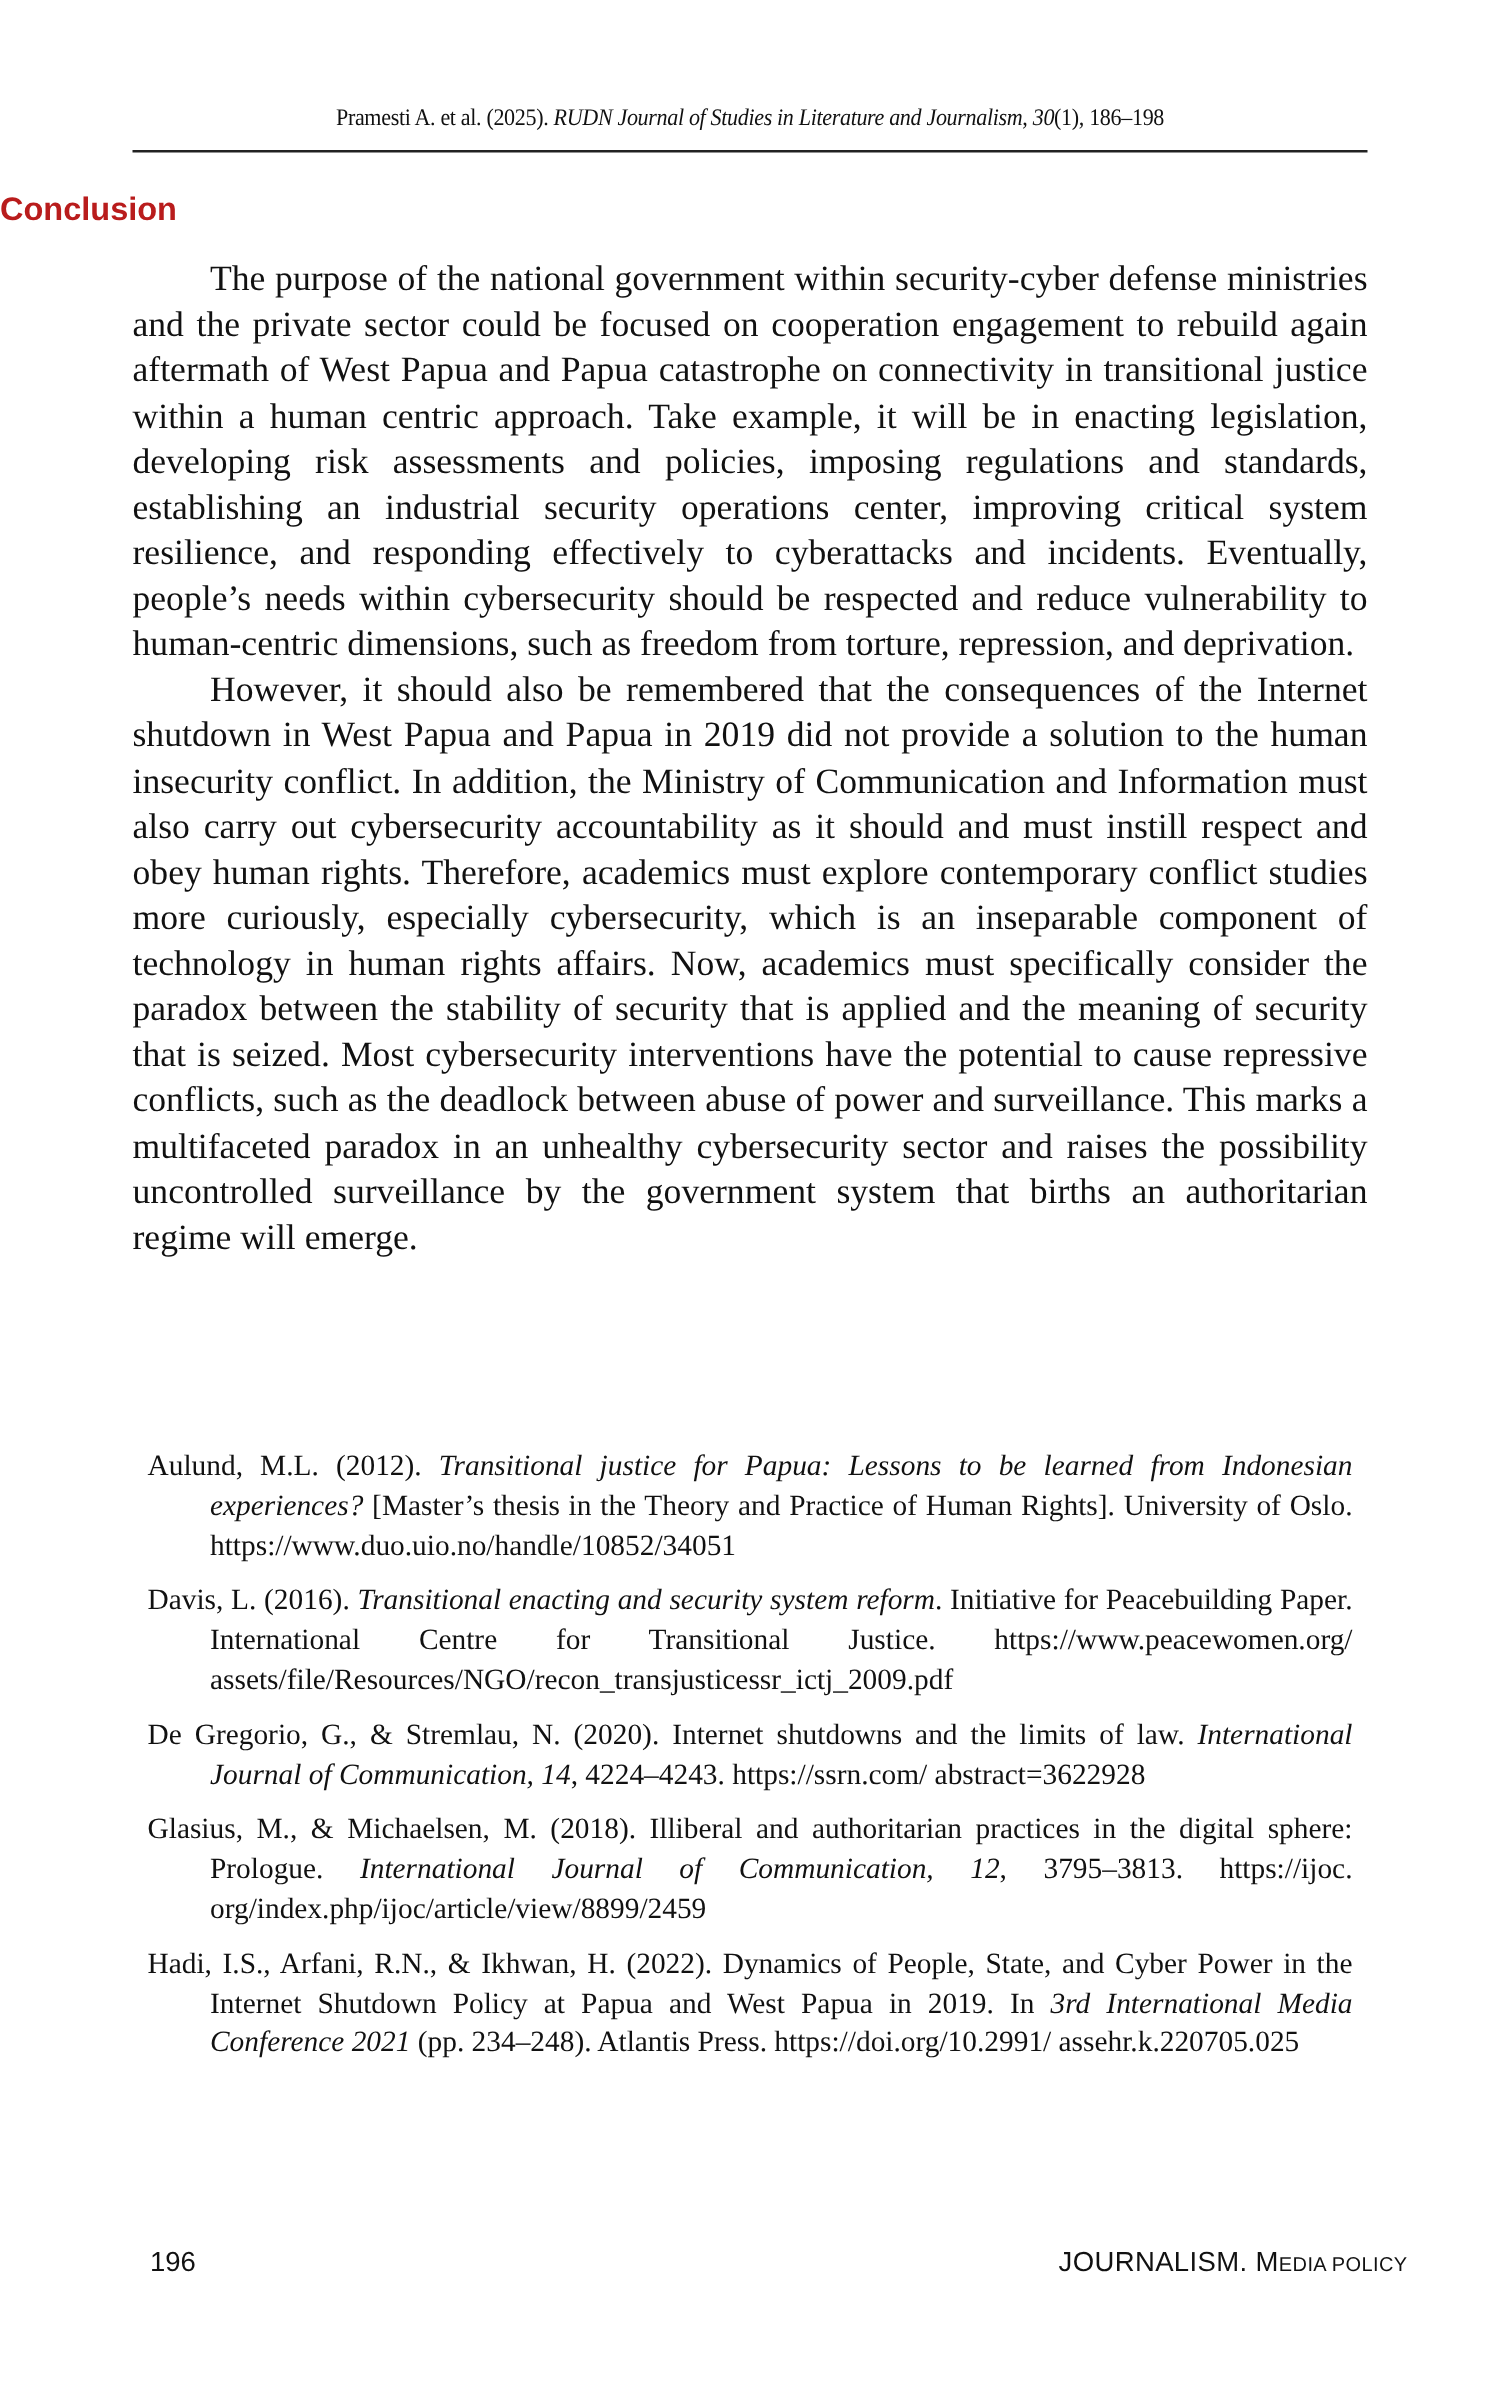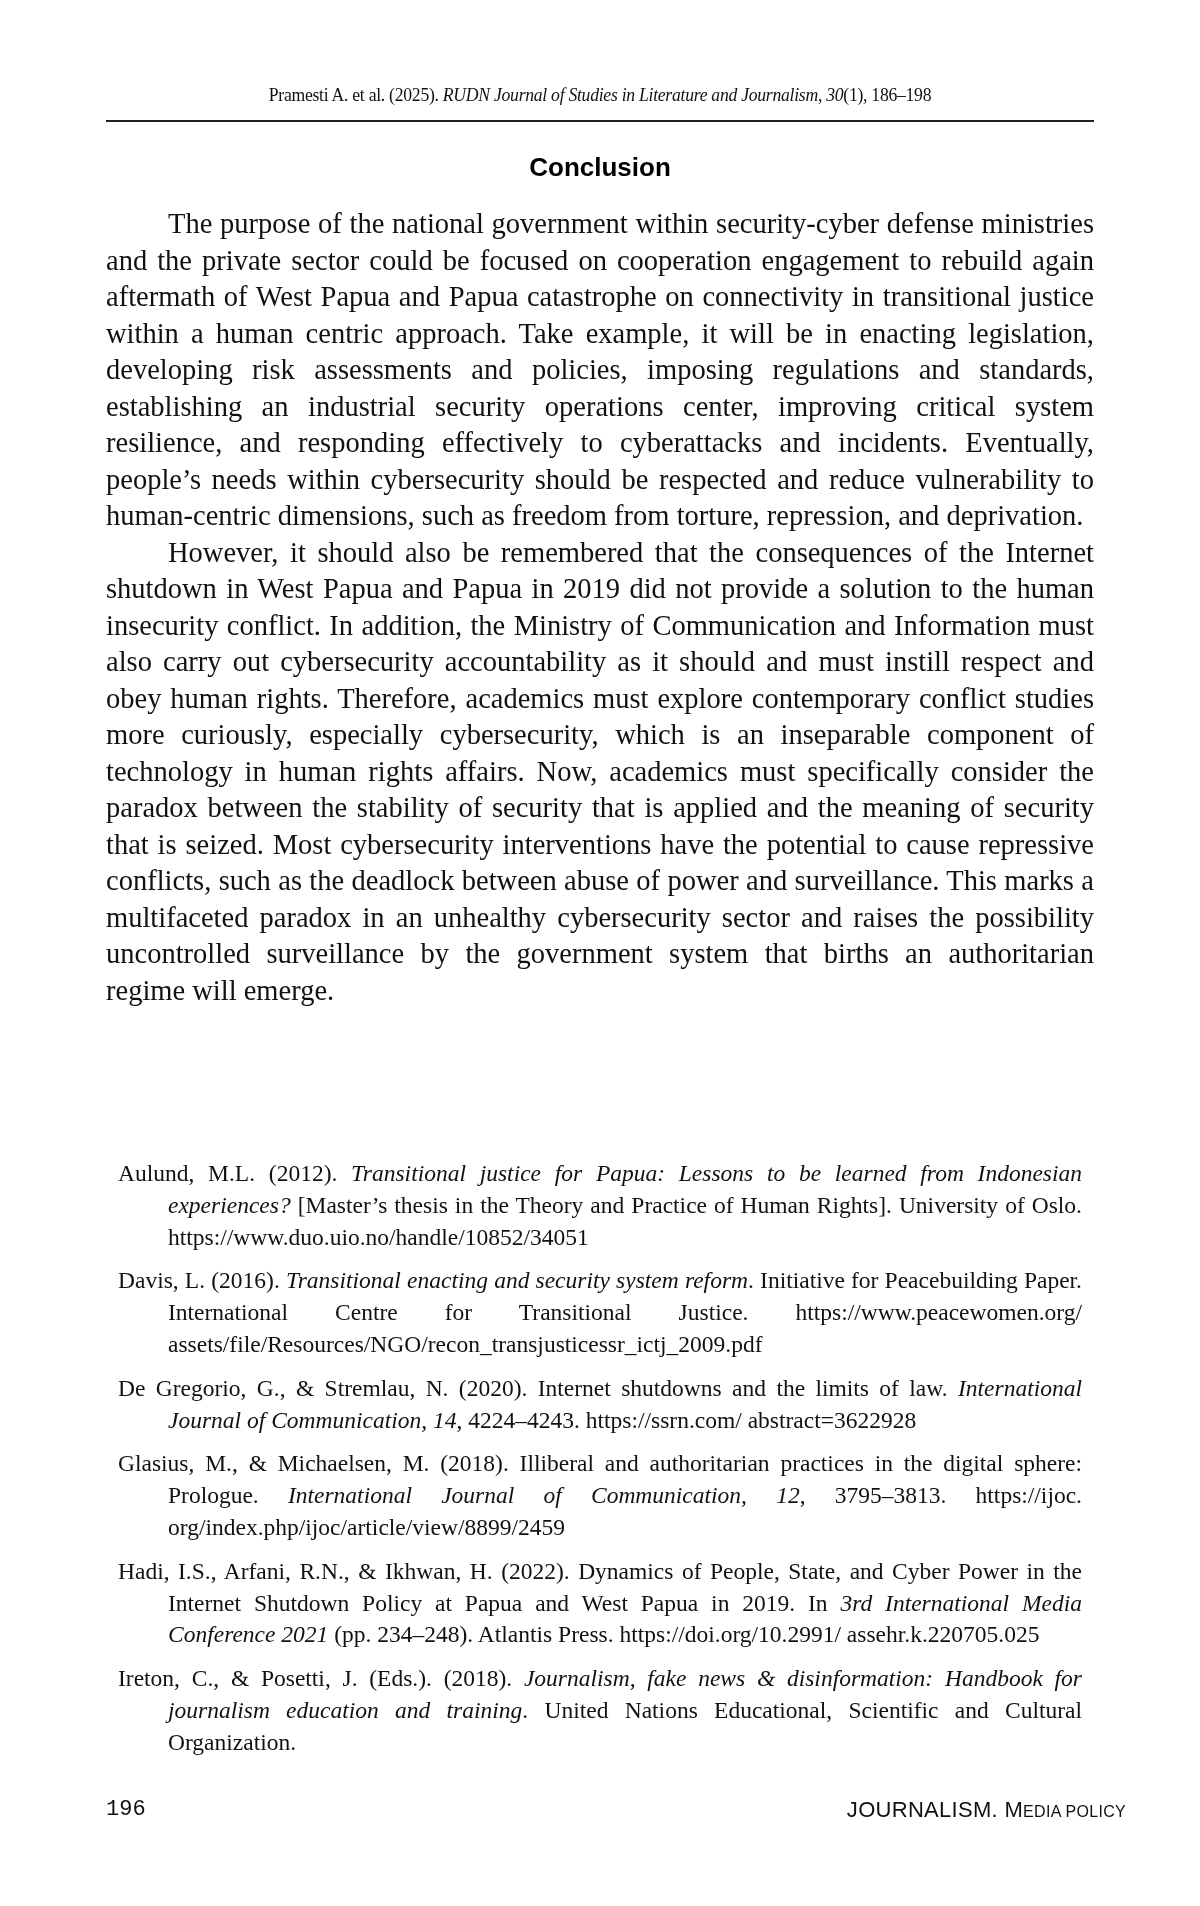--- a/index.html
+++ b/index.html
@@ -6,41 +6,41 @@
   body { width: 1200px; height: 1906px; position: relative; overflow: hidden; color: #111; }
   .page { position: absolute; left: 0; top: 0; width: 1200px; height: 1906px; padding-left: 32px; }
   .running-head {
     position: absolute; left: 0; width: 1200px; top: 84px; text-align: center;
     font-family: "Liberation Serif", serif; font-size: 19px; letter-spacing: -0.3px;
     transform: scaleX(0.93); transform-origin: center;
   }
   .running-head .it { font-style: italic; }
   .rule { position: absolute; left: 106px; width: 988px; top: 120px; height: 0; border-top: 2px solid #222; }
   .section-title {
-    position: absolute; left: 0; width: 1200px; text-align: center;
-    font-family: "Liberation Sans", sans-serif; font-weight: bold; font-size: 26px; color: #000000;
+    position: absolute; left: 0; width: 1200px; 
+    font-family: "Liberation Sans", sans-serif; font-weight: bold; font-size: 26px; color: #b91c1c;
   }
   .conclusion-title { top: 152px; }
   .references-title { top: 1092px; font-size: 25px; }
   .body-text {
     position: absolute; left: 106px; width: 988px; top: 206px;
     font-family: "Liberation Serif", serif; font-size: 28.5px; line-height: 36.5px;
     text-align: justify; hyphens: manual;
   }
   .body-text p { margin: 0; text-indent: 62px; }
   .refs {
     position: absolute; left: 106px; width: 988px; top: 1146px;
     font-family: "Liberation Serif", serif; font-size: 23.5px; line-height: 31.8px;
     text-align: justify;
   }
   .ref { margin: 12px; padding-left: 50px; text-indent: -50px; }
   .ref .it { font-style: italic; }
   .folio {
-    position: absolute; top: 1797px; left: 106px;
-    font-family: Liberation Mono, monospace; font-size: 22px; text-align: center;
+    position: absolute; top: 1797px; left: 120px;
+    font-family: Liberation Sans, sans-serif; font-size: 22px; text-align: center;
   }
   .journal-foot {
     position: absolute; top: 1797px; right: 106px;
     font-family: Liberation Sans, sans-serif; font-size: 22px; letter-spacing: 0.3px;
   }
   .journal-foot .sc { font-size: 16px; }
   .journal-foot .sc-big { font-size: 22px; }
 </style>
 </head>
 <body>
@@ -59,19 +59,18 @@
     <p>However, it should also be remembered that the consequences of the Internet shutdown in West Papua and Papua in 2019 did not provide a solution to the human insecurity conflict. In addition, the Ministry of Communication and Information must also carry out cybersecurity accountability as it should and must instill respect and obey human rights. Therefore, academics must explore contemporary conflict studies more curiously, especially cybersecurity, which is an inseparable component of technology in human rights affairs. Now, academics must specifically consider the paradox between the stability of security that is applied and the meaning of security that is seized. Most cybersecurity interventions have the potential to cause repressive conflicts, such as the deadlock between abuse of power and surveillance. This marks a multifaceted paradox in an unhealthy cybersecurity sector and raises the possibility uncontrolled surveillance by the government system that births an authoritarian regime will emerge.</p>
   </div>
 
 
   <div class="refs">
     <p class="ref"><span>Aulund, M.L. (2012). </span><span class="it">Transitional justice for Papua: Lessons to be learned from Indonesian experiences?</span><span> [Master’s thesis in the Theory and Practice of Human Rights]. University of Oslo. https://www.duo.uio.no/handle/10852/34051</span></p>
     <p class="ref"><span>Davis, L. (2016). </span><span class="it">Transitional enacting and security system reform</span><span>. Initiative for Peacebuilding Paper. International Centre for Transitional Justice. https://www.peacewomen.org/ assets/file/Resources/NGO/recon_transjusticessr_ictj_2009.pdf</span></p>
     <p class="ref"><span>De Gregorio, G., &amp; Stremlau, N. (2020). Internet shutdowns and the limits of law. </span><span class="it">International Journal of Communication, 14</span><span>, 4224–4243. https://ssrn.com/ abstract=3622928</span></p>
     <p class="ref"><span>Glasius, M., &amp; Michaelsen, M. (2018). Illiberal and authoritarian practices in the digital sphere: Prologue. </span><span class="it">International Journal of Communication, 12</span><span>, 3795–3813. https://ijoc. org/index.php/ijoc/article/view/8899/2459</span></p>
     <p class="ref"><span>Hadi, I.S., Arfani, R.N., &amp; Ikhwan, H. (2022). Dynamics of People, State, and Cyber Power in the Internet Shutdown Policy at Papua and West Papua in 2019. In </span><span class="it">3rd International Media Conference 2021</span><span> (pp. 234–248). Atlantis Press. https://doi.org/10.2991/ assehr.k.220705.025</span></p>
-    <p class="ref"><span>Ireton, C., &amp; Posetti, J. (Eds.). (2018). </span><span class="it">Journalism, fake news &amp; disinformation: Handbook for journalism education and training</span><span>. United Nations Educational, Scientific and Cultural Organization.</span></p>
   </div>
 
   <div class="folio">196</div>
   <div class="journal-foot"><span>JOURNALISM. </span><span class="sc-big">M</span><span class="sc">EDIA POLICY</span></div>
 
 </div>
 
 </body></html>

